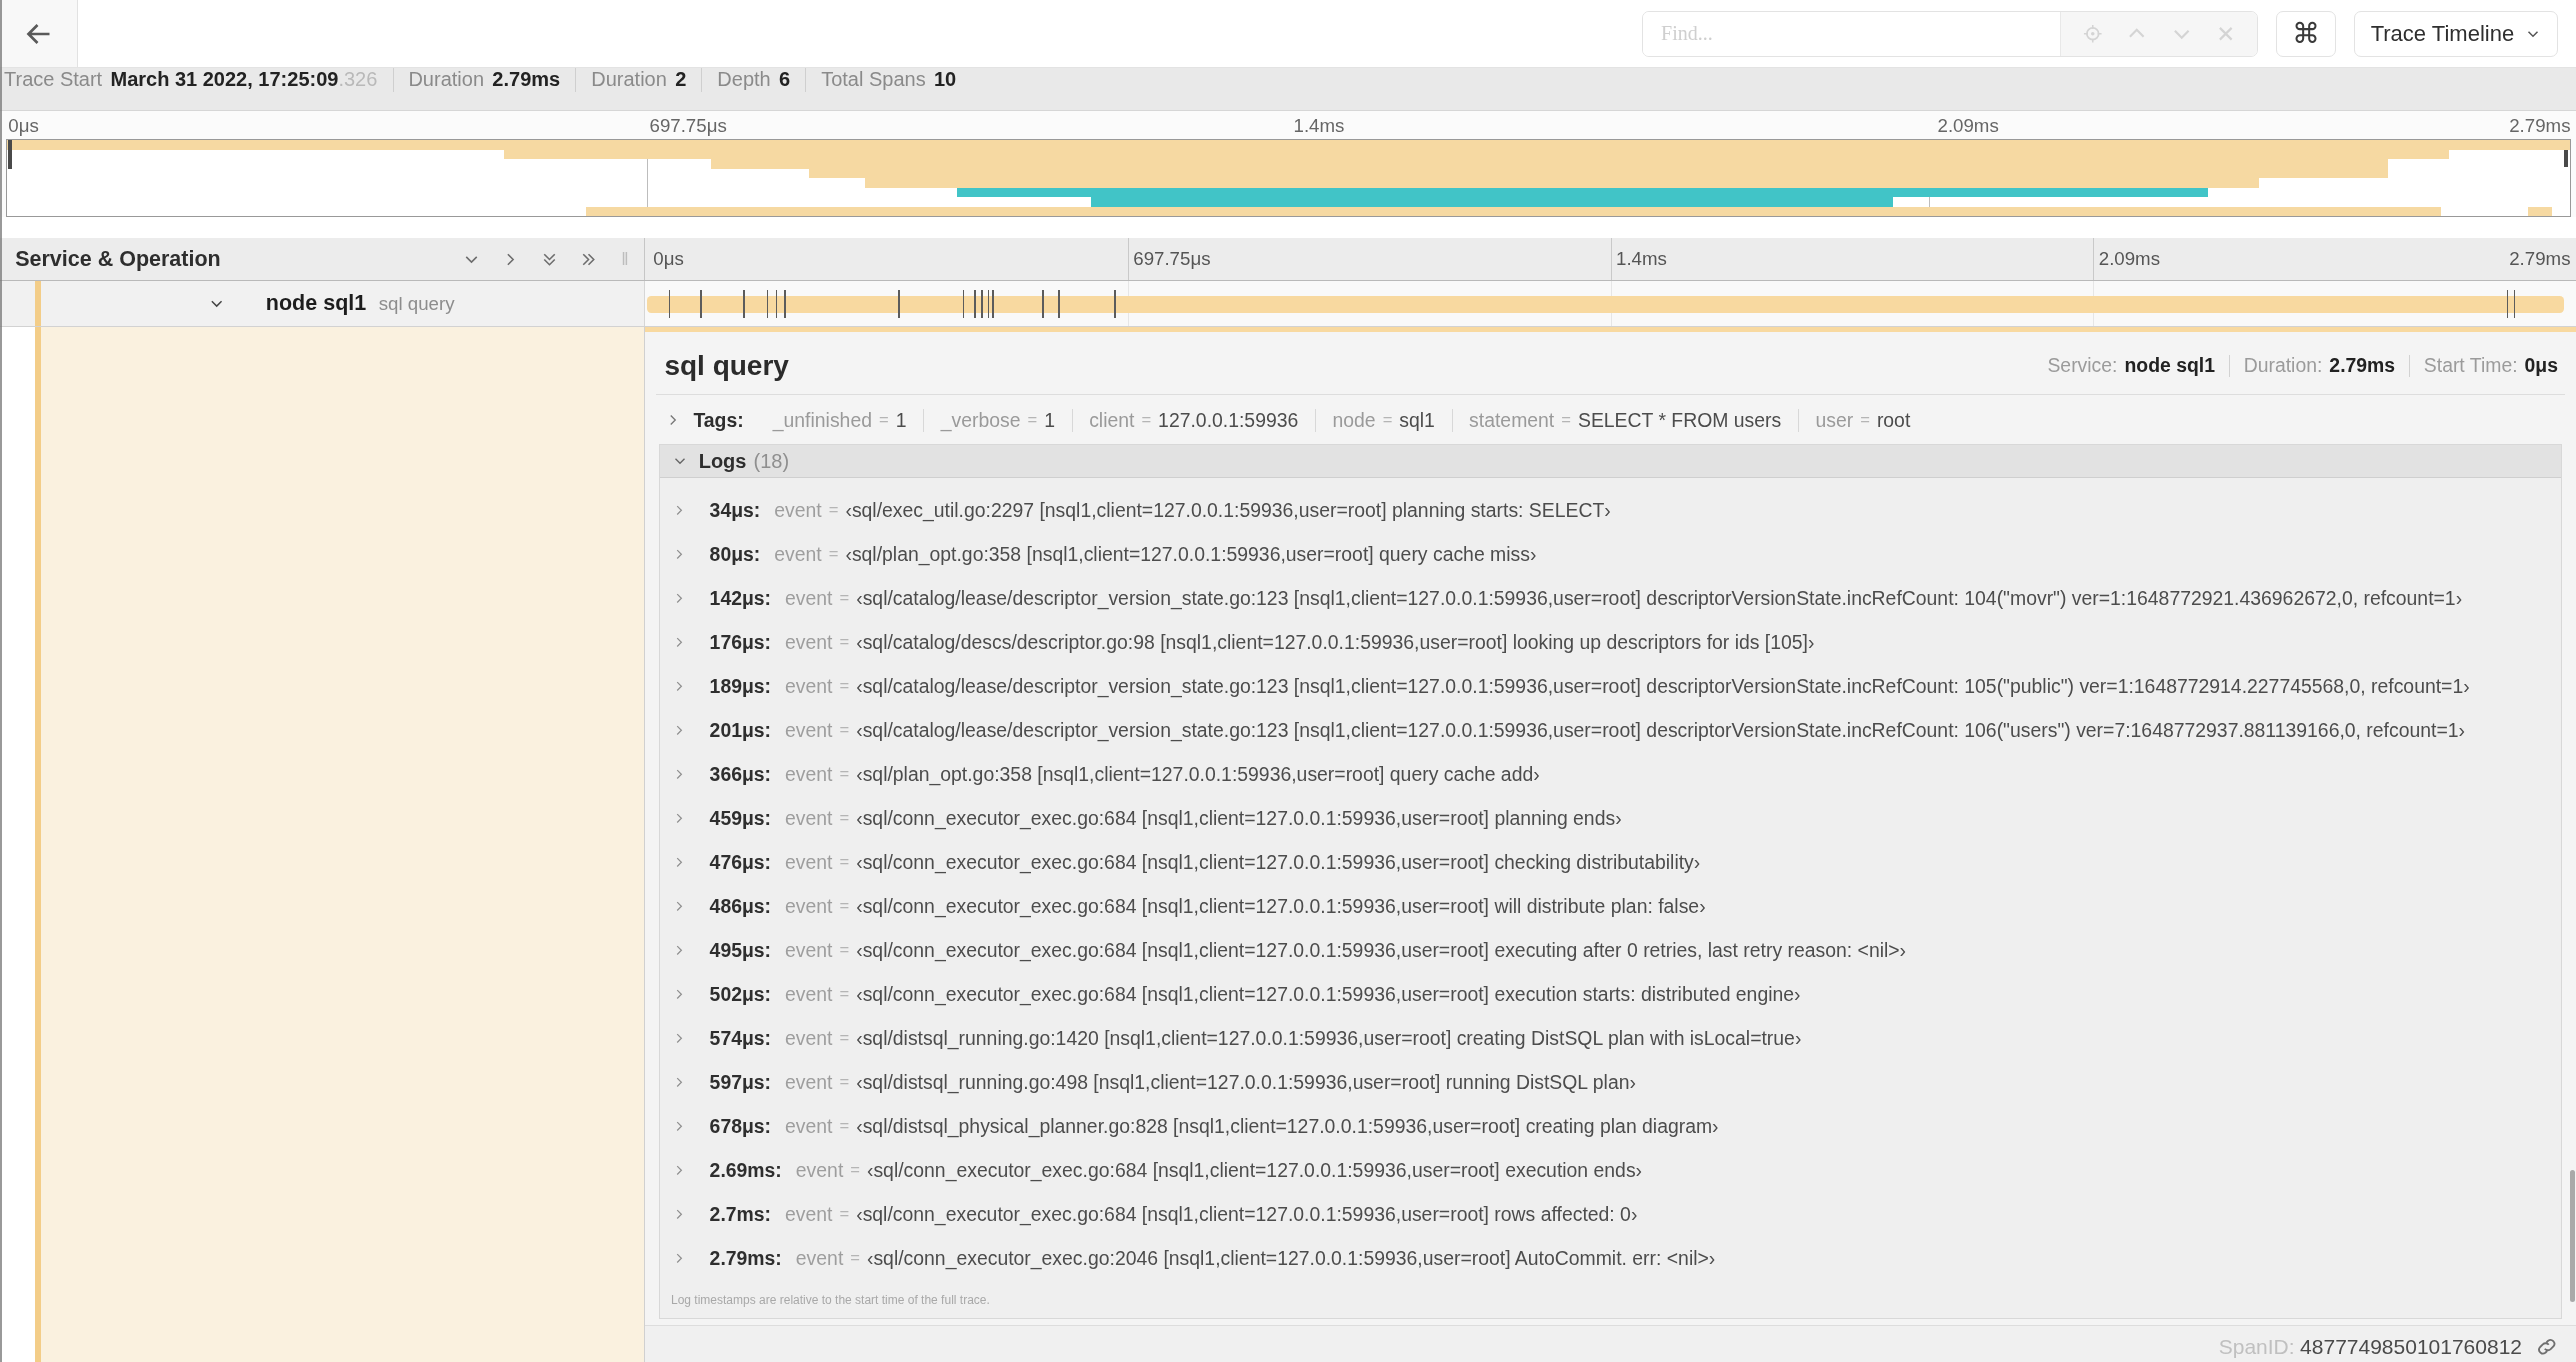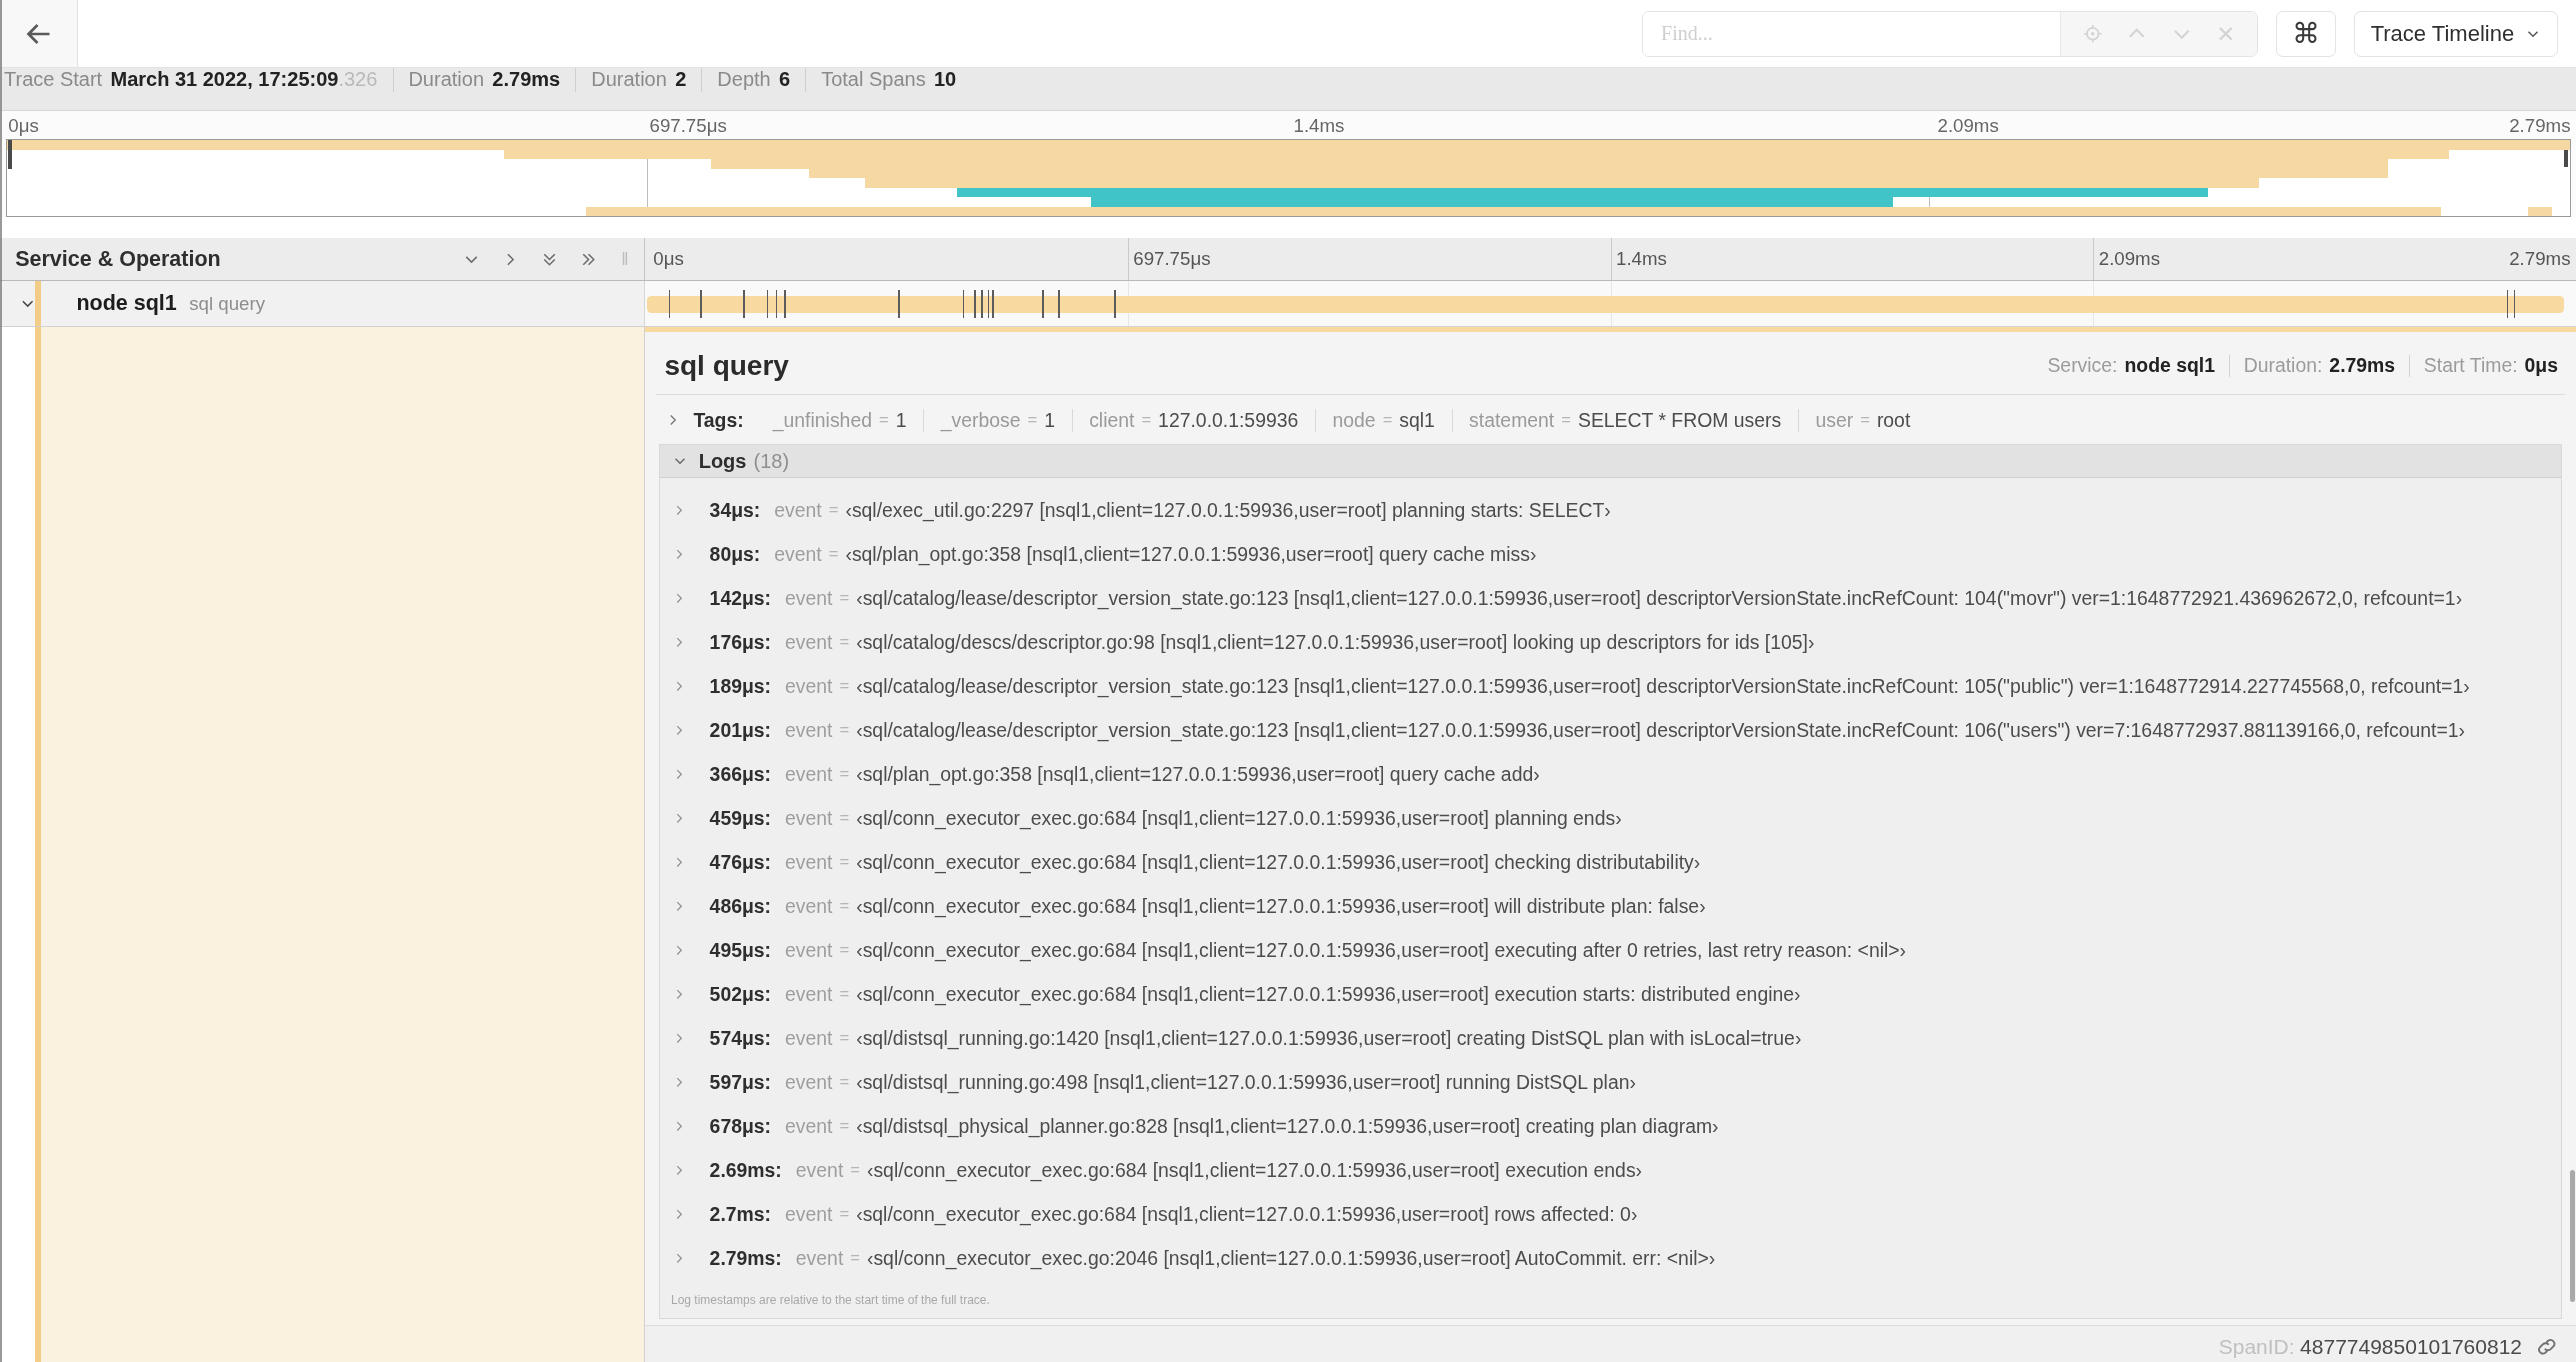--- a/index.html
+++ b/index.html
@@ -41,21 +41,21 @@
   .mm-labels .tick-label { position:absolute; top:4.2px; }
   .mm-canvas { position:relative; margin:0 5.5px; height:78px; border:1.4px solid #999; background:#fff; overflow:hidden; cursor:col-resize; }
   .mm-bar { position:absolute; }
   .mm-grid { position:absolute; top:0; bottom:0; width:0.7px; background:#bdbdbd; }
   .mm-handle { position:absolute; width:4.2px; background:#4a4a4a; z-index:5; }
 
   .gap-strip { height:21px; background:#fff; }
 
   
   .cols { display:flex; }
-  .col-left { width:644px; flex:none; position:relative; }
+  .col-left { width:644px; flex:none; position:relative;justify-content:center; }
   .col-right { flex:1; position:relative; }
 
   
   .so-row { height:43px; border-bottom:0.7px solid #b9b9b9; }
   .so-row .col-left { background:#ececec; display:flex; align-items:center; padding-left:15.2px; }
   .so-title { font-size:21.5px; font-weight:700; color:#2e2e2e; }
   .so-icons { margin-left:auto; display:flex; align-items:center; gap:18px; padding-right:14px; color:#6d6d6d; }
   .so-icons svg { width:21px; height:21px; cursor:pointer; }
   .resize-grip { color:#bdbdbd; font-size:18px; letter-spacing:1.4px; margin-left:4.2px; cursor:col-resize; }
   .so-row .col-right { background:#ececec; border-left:0.7px solid #c6c6c6; }

